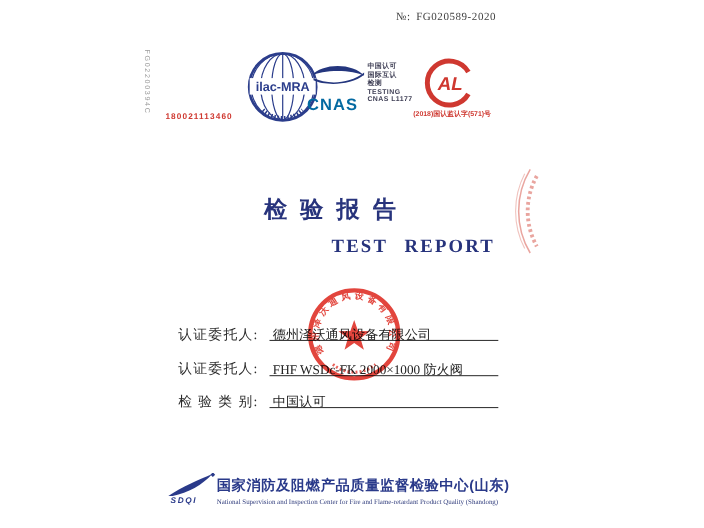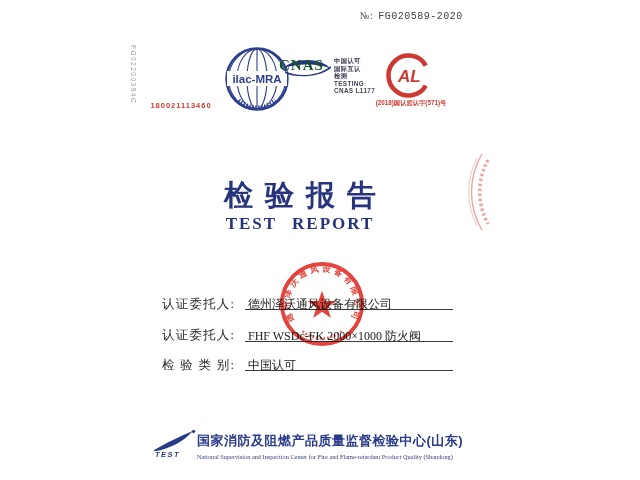--- a/index.html
+++ b/index.html
@@ -3,45 +3,45 @@
 <meta charset="utf-8">
 <style>
   html,body{margin:0;padding:0;background:#ffffff;}
   .page{position:relative;width:640px;height:480px;background:#ffffff;overflow:hidden;
         font-family:"Liberation Sans",sans-serif;}
   .abs{position:absolute;}
 
   
   .report-no{left:360px;top:10px;font-family:"Liberation Serif",serif;font-size:10px;
              color:#3f3f3f;letter-spacing:.5px;}
-  .report-no .num{margin-left:5px;font-family:Liberation Mono, monospace;}
+  .report-no .num{margin-left:5px;}
 
   
   .vcode{left:130px;top:45px;height:62px;writing-mode:vertical-rl;text-orientation:mixed;
          font-size:6.5px;color:#9a9a9a;letter-spacing:1.5px;}
   .cma-box{left:143px;top:53px;width:68px;height:40px;border:4px solid #cf3830;
            border-radius:17px/19px;display:flex;align-items:center;justify-content:center;}
   .cma-box span{font-size:25px;font-weight:bold;font-style:italic;color:#cf3830;
                 letter-spacing:-2px;transform:translateY(-1px);}
   .cma-num{left:139px;top:101px;width:84px;text-align:center;font-size:7.5px;
            color:#cf3830;letter-spacing:1px;font-weight:bold;}
   .ilac-svg{left:224px;top:46px;}
   .cnas-mark{left:281px;top:57px;}
-  .cnas-word{left:279px;top:57px;font-family:Liberation Serif, serif;font-weight:bold;
-             font-size:15px;color:#14532d;letter-spacing:1px;}
+  .cnas-word{left:279px;top:87px;font-family:Liberation Sans, sans-serif;font-weight:bold;
+             font-size:15px;color:#0369a1;letter-spacing:1px;}
   .cnas-info{left:334px;top:57px;font-size:6.3px;line-height:7.6px;color:#3f3f55;
              font-weight:bold;letter-spacing:.4px;}
   .cal-svg{left:385px;top:52px;}
   .cal-cap{left:368px;top:99px;width:86px;text-align:center;font-size:6.3px;
            color:#cf3830;font-weight:bold;}
 
   
-  .title-cn{left:150px;top:176px;width:300px;text-align:center;font-size:29px;
+  .title-cn{left:150px;top:176px;width:300px;text-align:center;font-size:21px;
             font-weight:bold;color:#27337c;letter-spacing:12px;text-indent:12px;}
-  .title-en{left:150px;top:214px;width:300px;text-align:center;
+  .title-en{left:150px;top:214px;width:300px;text-align:right;
             font-family:"Liberation Serif",serif;font-size:17px;font-weight:bold;
             color:#27337c;letter-spacing:2px;word-spacing:9px;}
 
   
   .frow .flabel{position:absolute;left:162px;width:72px;font-family:"Liberation Serif",serif;
           font-size:12.5px;color:#2b2b2b;text-align:justify;text-align-last:justify;}
   .frow .fvalue{position:absolute;left:248px;font-family:"Liberation Serif",serif;
           font-size:12px;color:#222;white-space:nowrap;}
   .frow .fline{position:absolute;left:245px;width:208px;height:0;
           border-bottom:1.2px solid #3a3a3a;}
@@ -135,17 +135,17 @@
   <svg class="abs partial-stamp" width="48" height="84" viewBox="0 0 48 84">
     <path d="M 30,4 A 74,74 0 0 0 30,80" fill="none" stroke="#e6968f" stroke-width="1.4"></path>
     <path d="M 36,10 A 66,66 0 0 0 36,74" fill="none" stroke="#dc7268" stroke-width="3.5" stroke-dasharray="2.5 2.5" opacity=".75"></path>
     <path d="M 25,8 A 74,74 0 0 0 25,76" fill="none" stroke="#eebab4" stroke-width="1"></path>
   </svg>
 
   <svg class="abs footer-logo" width="44" height="22" viewBox="0 0 44 22">
     <path d="M1,21 C 13,13 29,6 41,1 C 32,11 19,18 5,21 Z" fill="#2a3a8a"></path>
     <rect x="40" y="0" width="3" height="3" fill="#2a3a8a" transform="rotate(45 41.5 1.5)"></rect>
   </svg>
-  <div class="abs footer-logo-text">TEST</div>
+  <div class="abs footer-logo-text">SDQI</div>
   <div class="abs footer-cn">国家消防及阻燃产品质量监督检验中心(山东)</div>
   <div class="abs footer-en">National Supervision and Inspection Center for Fire and Flame-retardant Product Quality (Shandong)</div>
 
 </div>
 
 </body></html>

